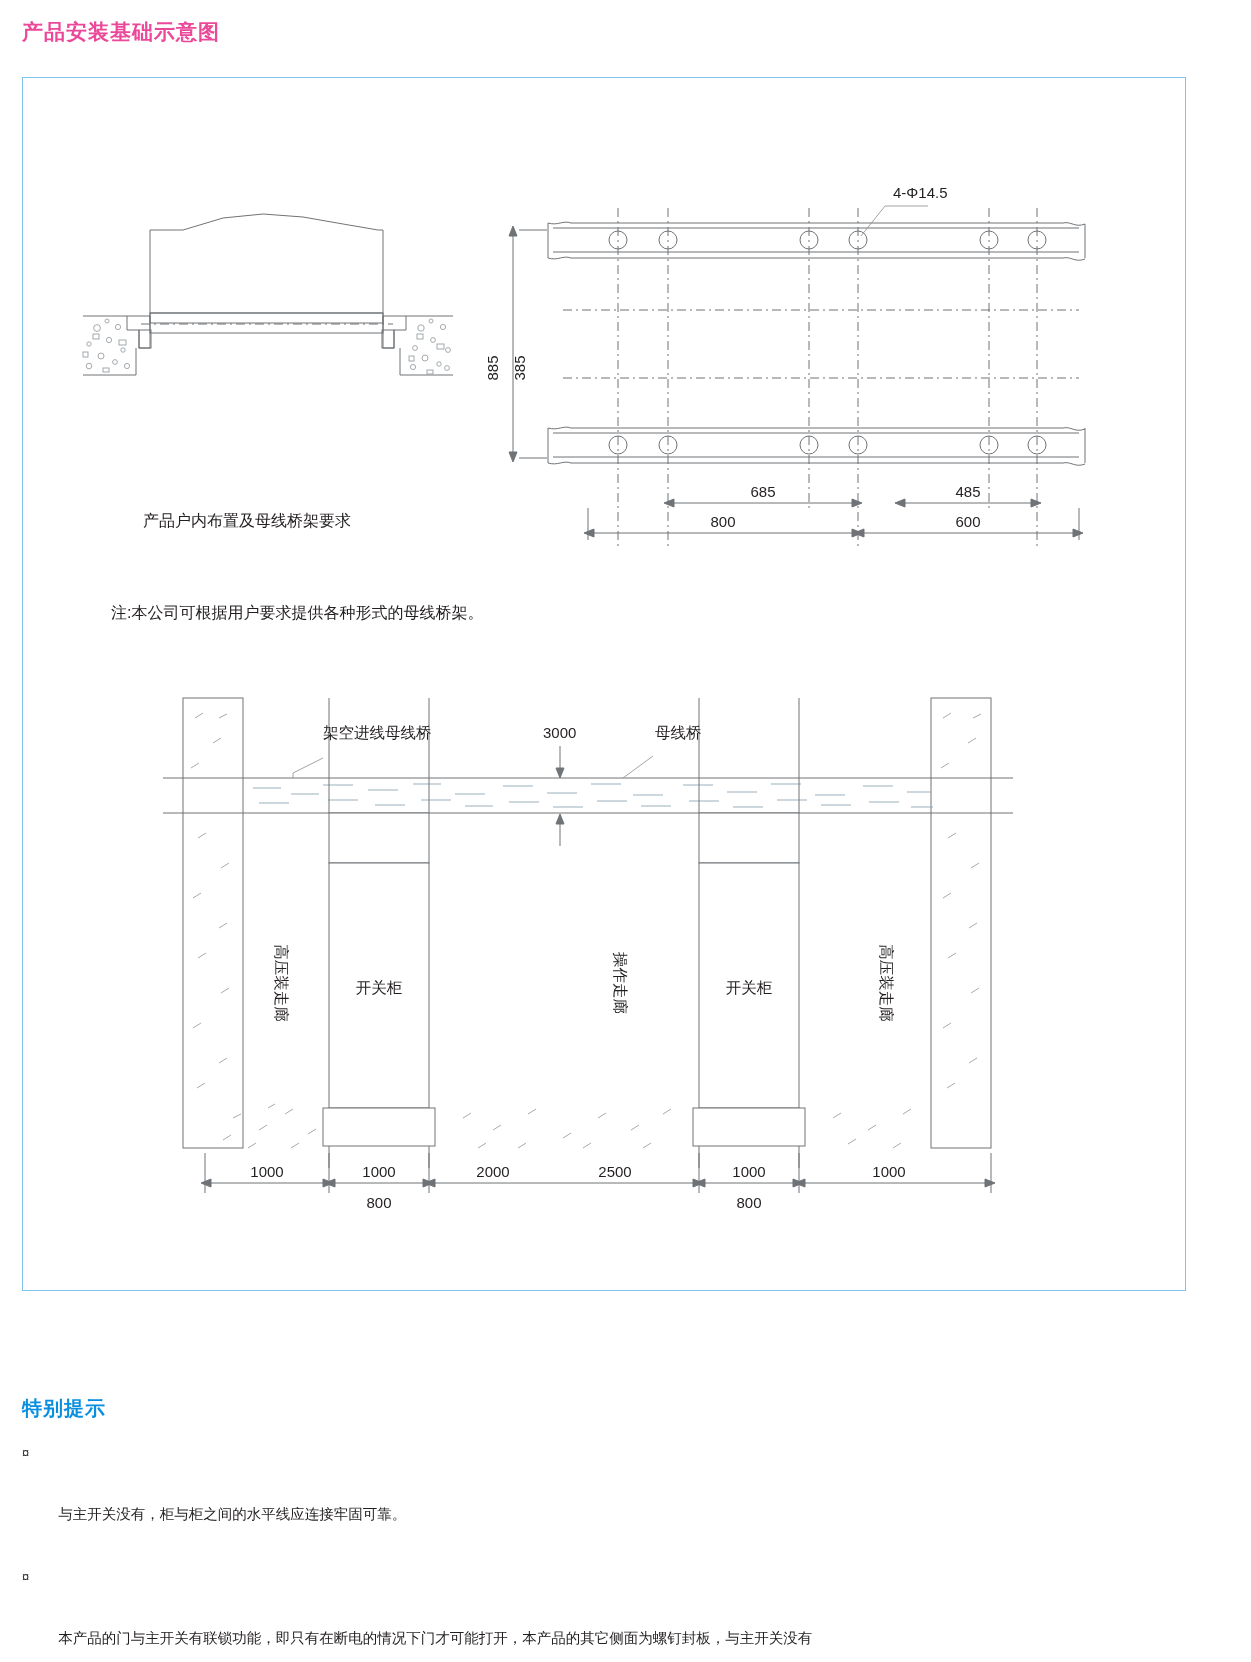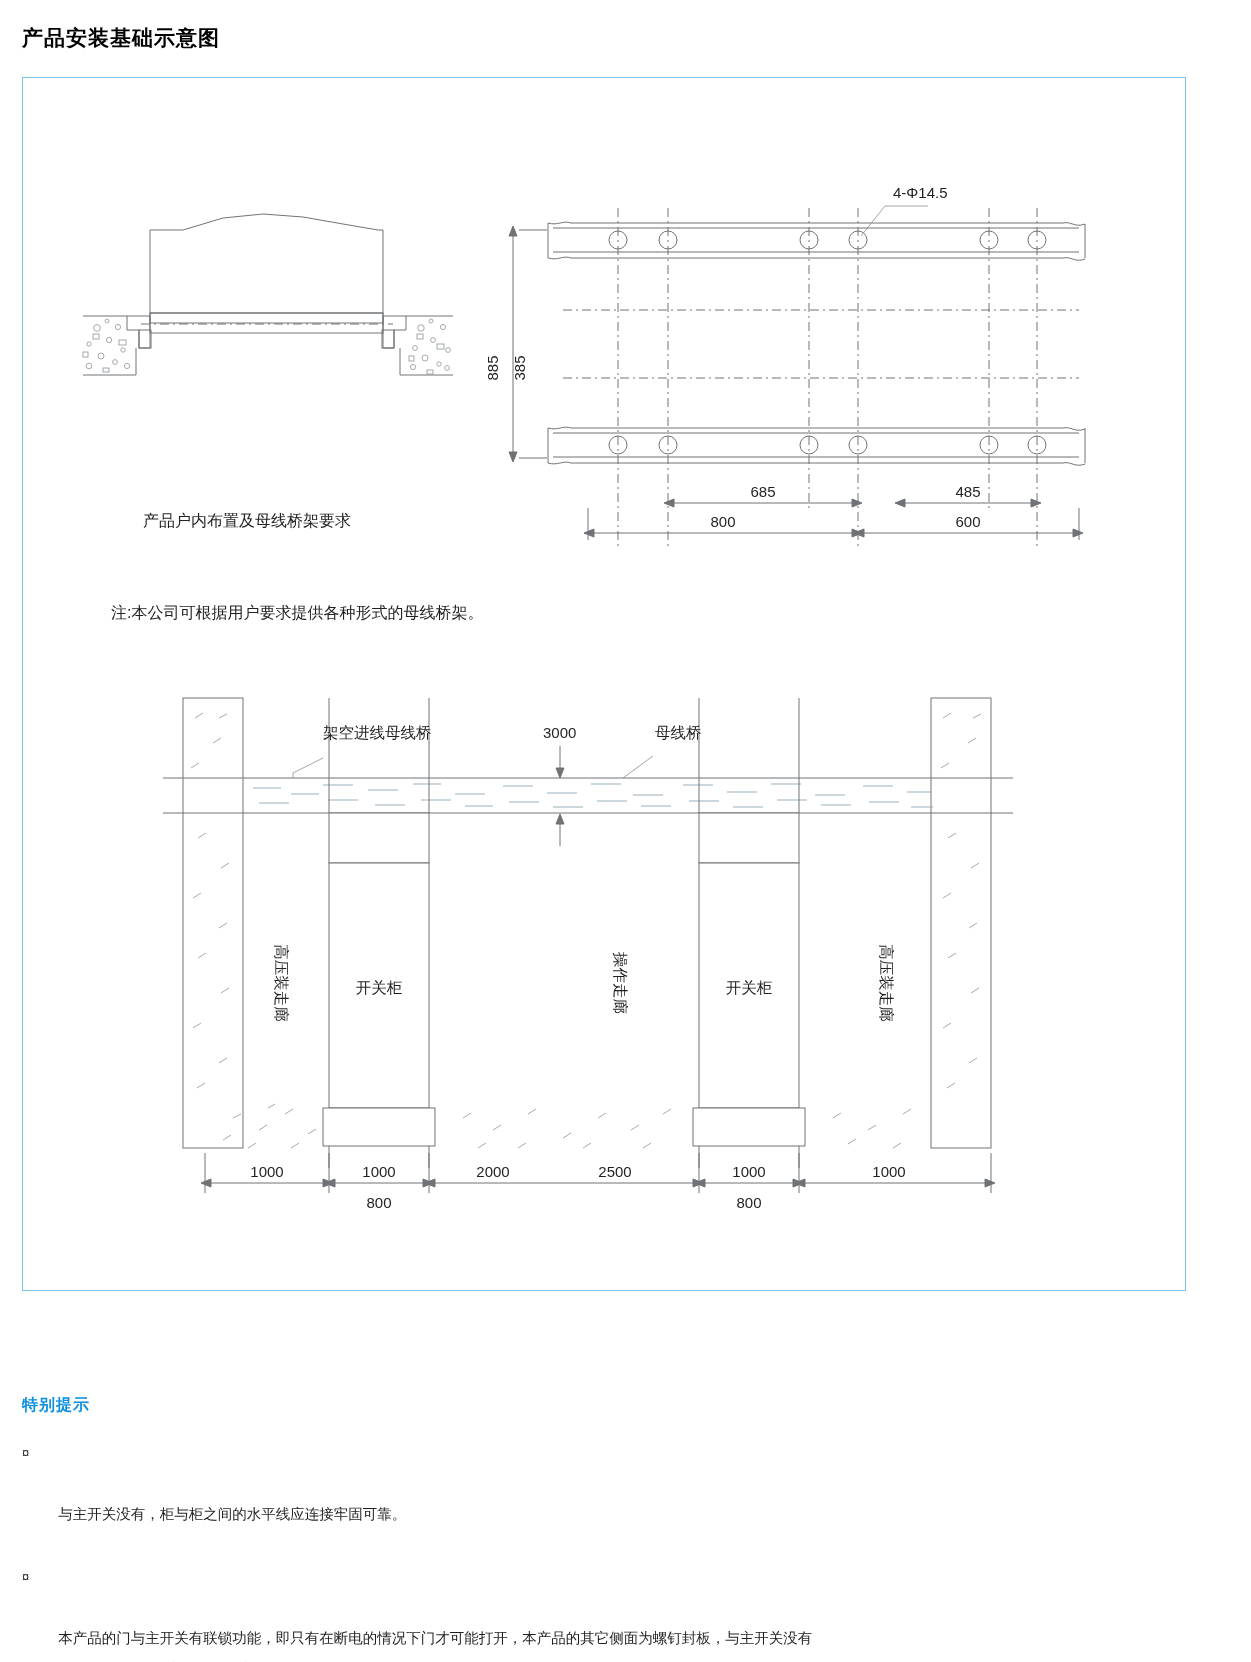--- a/index.html
+++ b/index.html
@@ -11,24 +11,24 @@
     width: 1251px;
     height: 1662px;
     position: relative;
     font-family: "Liberation Sans", sans-serif;
     color: #231f20;
     overflow: hidden;
   }
   .page-title {
     position: absolute;
     left: 22px;
-    top: 24px;
+    top: 18px;
     font-size: 21px;
     font-weight: bold;
-    color: #000000;
+    color: #ec4899;
     letter-spacing: 1px;
   }
   .diagram-box {
     position: absolute;
     left: 22px;
     top: 77px;
     width: 1164px;
     height: 1214px;
     border: 1px solid #7ec4ec;
     box-sizing: border-box;
@@ -37,21 +37,21 @@
     position: absolute;
     left: 0;
     top: 0;
     width: 100%;
     height: 100%;
   }
   .tips-title {
     position: absolute;
     left: 22px;
     top: 1395px;
-    font-size: 16px;
+    font-size: 20px;
     font-weight: bold;
     color: #0a8fe0;
     letter-spacing: 1px;
   }
   .tips-list {
     position: absolute;
     left: 22px;
     top: 1437px;
     width: 1120px;
     font-size: 14.5px;

